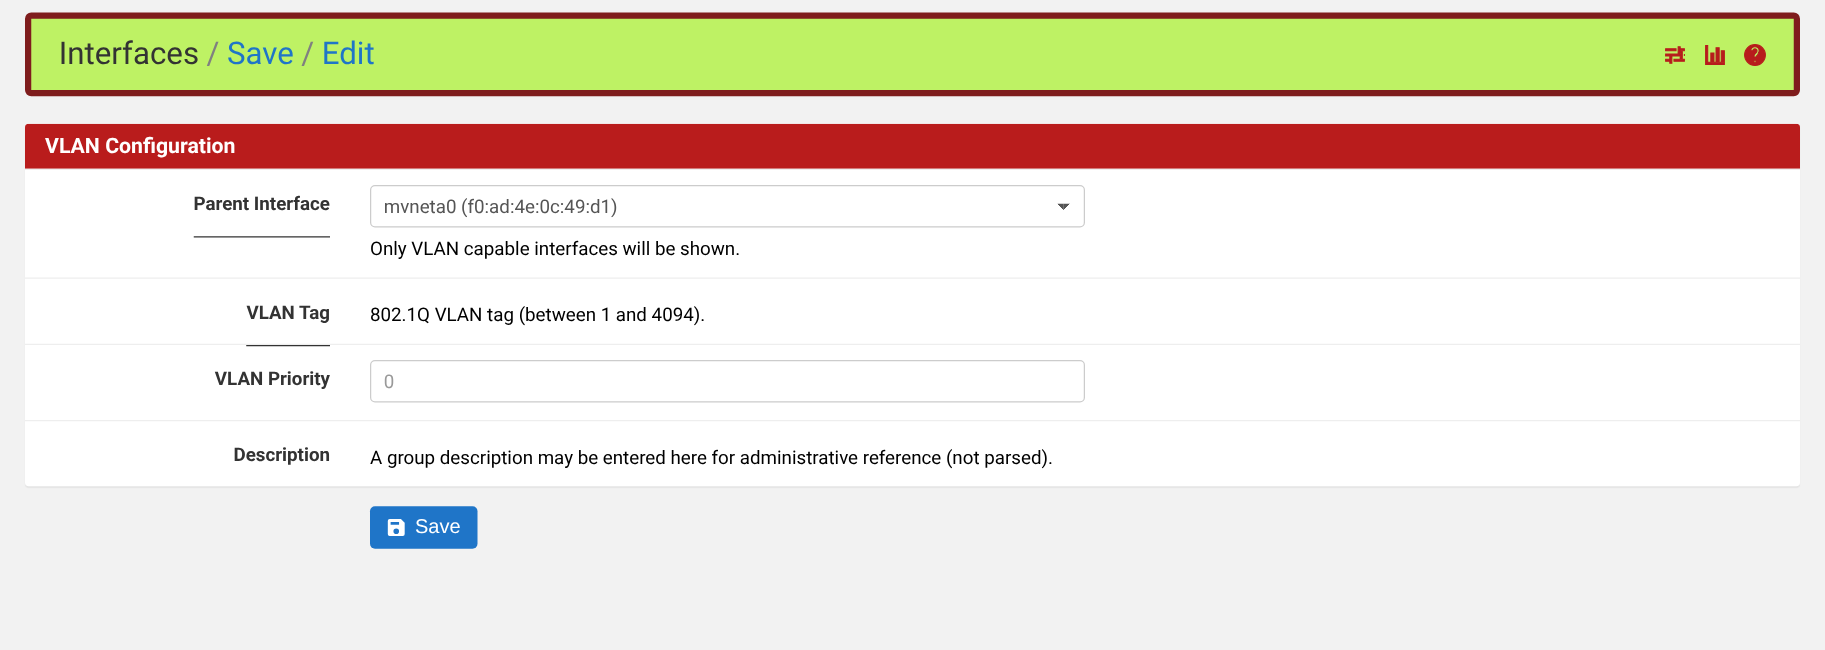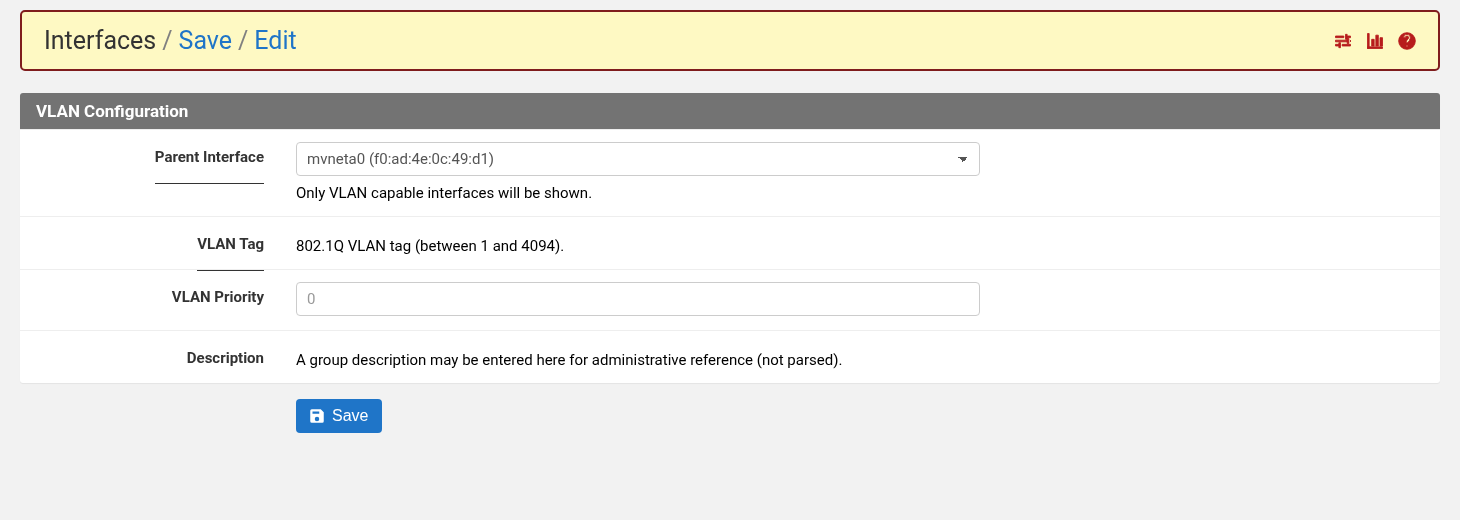--- a/index.html
+++ b/index.html
@@ -10,22 +10,22 @@
     font-size: 15px;
     color: #333;
     width: 1460px;
     height: 520px;
   }
   .page {
     padding: 10px 20px 30px 20px;
   }
   
   .breadcrumb-bar {
-    background: #fef9c3;
-    border: 2px solid #7f1d1d;
+    background: #bef264;
+    border: 5px solid #7f1d1d;
     border-radius: 5px;
     padding: 14px 20px 14px 22px;
     display: flex;
     align-items: center;
     justify-content: space-between;
     margin-bottom: 22px;
   }
   .breadcrumb {
     font-size: 25px;
     font-weight: 400;
@@ -50,21 +50,21 @@
   .action-icons svg { width: 20px; height: 20px; fill: currentColor; stroke: currentColor; }
   
   .panel {
     background: #ffffff;
     border-radius: 3px;
     box-shadow: 0 1px 1px rgba(0,0,0,0.06);
     margin-bottom: 16px;
     overflow: hidden;
   }
   .panel-header {
-    background: #737373;
+    background: #b91c1c;
     color: #ffffff;
     font-size: 17px;
     font-weight: 700;
     padding: 8px 16px;
   }
   .form-row {
     display: flex;
     border-top: 1px solid #eee;
     padding: 12px 0 14px 0;
   }
@@ -76,21 +76,21 @@
     font-size: 15px;
     font-weight: 700;
     color: #333;
   }
   .label-col.underline span { border-bottom: 1.5px solid #333; padding-bottom: 17px; }
   .field-col {
     flex: 1;
     padding: 0 16px;
   }
   .field-col .control {
-    width: 684px;
+    width: 572px;
   }
   .help {
     color: #000000;
     font-size: 15px;
     margin-top: 8px;
   }
   select.control, input.control {
     width: 684px;
     height: 34px;
     border: 1px solid #ccc;

